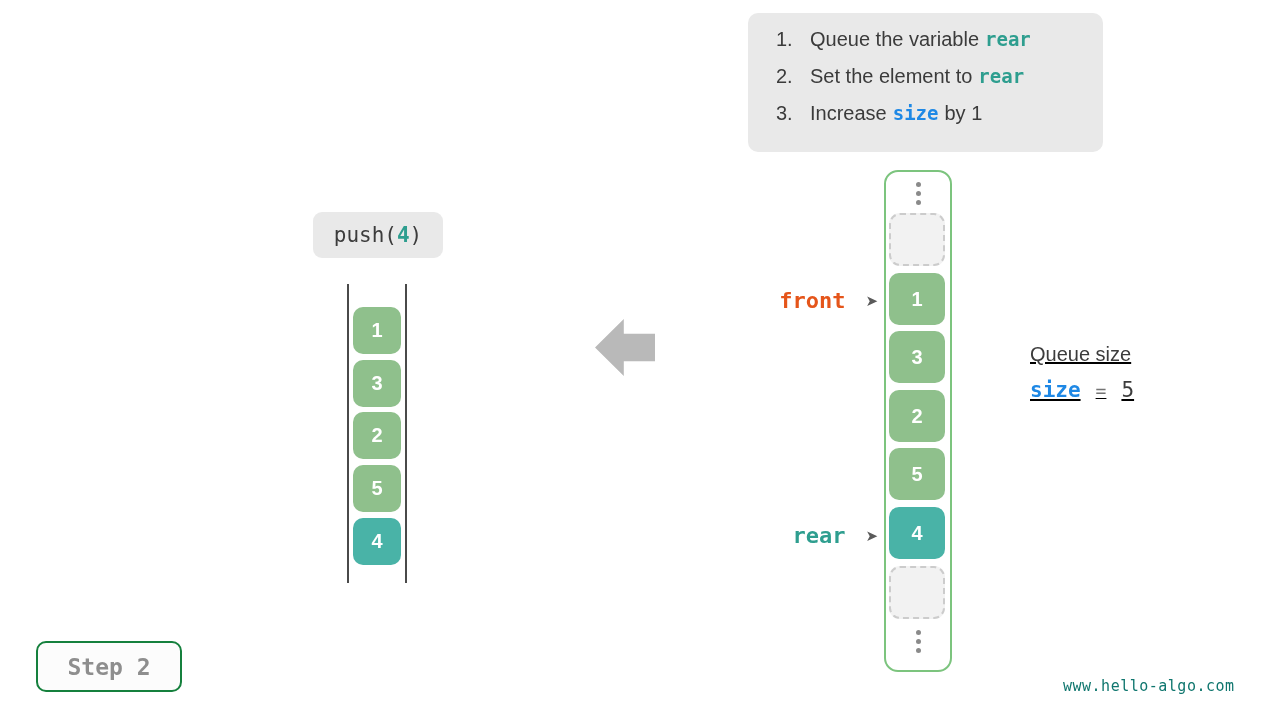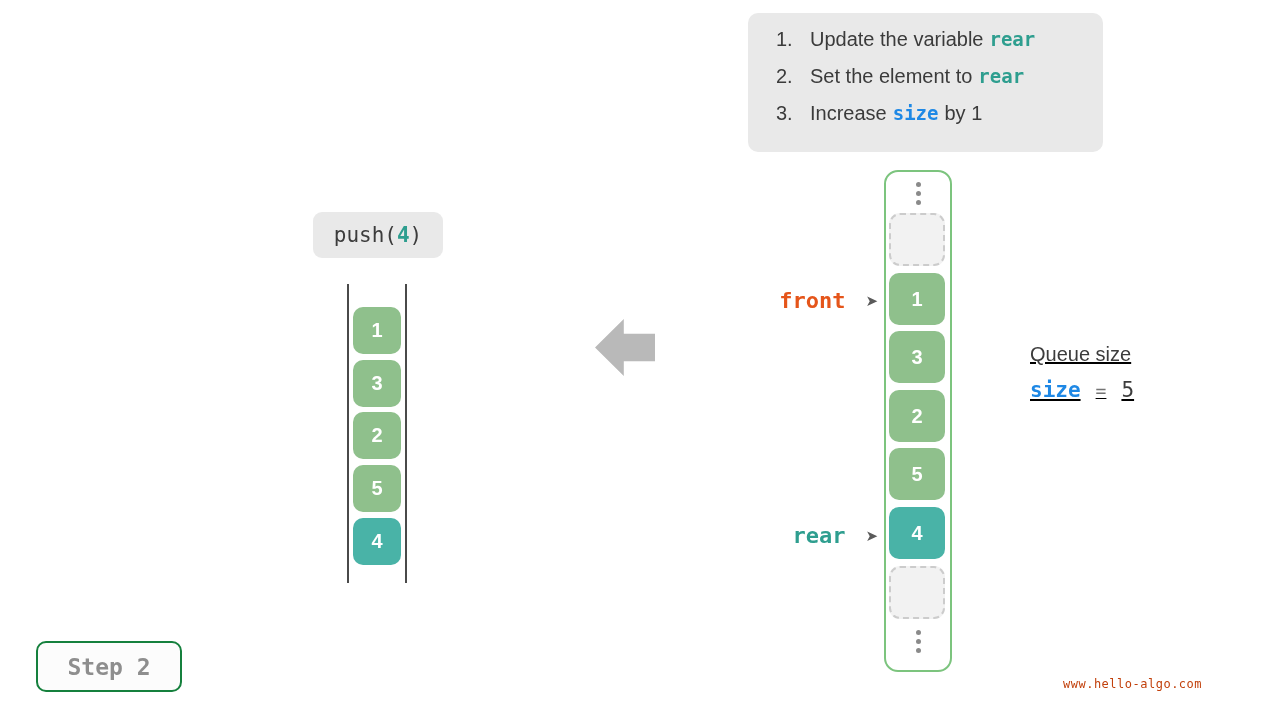--- a/index.html
+++ b/index.html
@@ -95,32 +95,32 @@
   .step-badge{
     position:absolute;left:36px;top:641px;width:146px;height:51px;
     background:#fcfcfc;border:2px solid #15803d;border-radius:10px;box-sizing:border-box;
     display:flex;align-items:center;justify-content:center;
     font-family:"DejaVu Sans Mono", monospace;font-weight:bold;font-size:23px;color:#8e8e8e;
   }
 
   
   .watermark{
     position:absolute;left:1063px;top:677px;
-    font-family:"DejaVu Sans Mono", monospace;font-size:12px;color:#c2410c;letter-spacing:.5px;
+    font-family:"DejaVu Sans Mono", monospace;font-size:15px;color:#0f766e;letter-spacing:.5px;
   }
 </style>
 </head>
 <body>
 
 <div class="canvas">
 
   <div class="instructions">
     <div class="instr-row">
       <span class="instr-num">1.</span>
-      <span class="instr-text">Update the variable</span>
+      <span class="instr-text">Queue the variable</span>
       <span class="code code-teal">rear</span>
       <span class="instr-text"></span>
     </div>
     <div class="instr-row">
       <span class="instr-num">2.</span>
       <span class="instr-text">Set the element to</span>
       <span class="code code-teal">rear</span>
       <span class="instr-text"></span>
     </div>
     <div class="instr-row">

